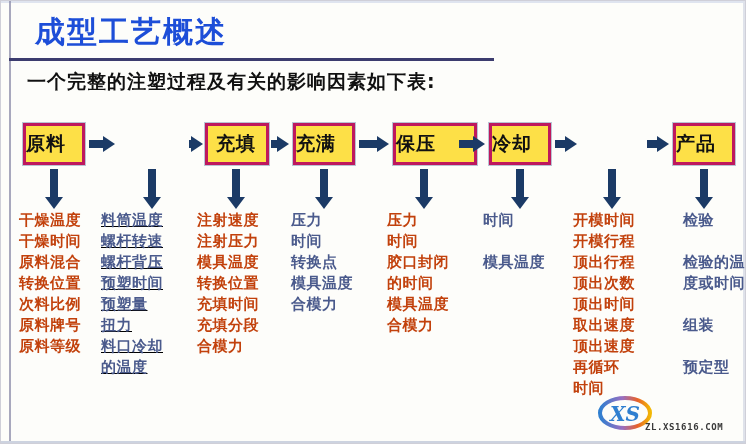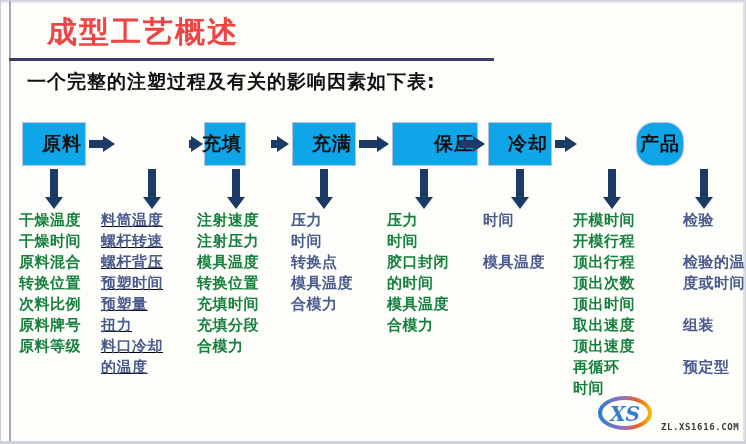--- a/index.html
+++ b/index.html
@@ -47,25 +47,25 @@
   .frame-right {
     position: absolute;
     right: 0; top: 0;
     width: 2px; height: 444px;
     background: #dfe2ea;
   }
 
   
   .title {
     position: absolute;
-    left: 46px;
+    left: 34px;
     top: 14px;
     font-size: 30px;
     font-weight: bold;
-    color: #ef4444;
+    color: #1d4ed8;
     letter-spacing: 2px;
     line-height: 1.1;
     white-space: nowrap;
     font-family: "DejaVu Serif", "Liberation Serif", serif;
   }
   .title-rule {
     position: absolute;
     left: 8px;
     top: 57px;
     width: 485px;
@@ -90,25 +90,25 @@
     left: 0;
     top: 122px;
     width: 746px;
     height: 46px;
   }
   .flow-box {
     position: absolute;
     top: 0;
     height: 42px;
     box-sizing: border-box;
-    border: 3px solid #0ea5e9;
-    background: #0ea5e9;
+    border: 3px solid #be185d;
+    background: #fde047;
     display: flex;
     align-items: center;
-    justify-content: flex-end;
+    justify-content: flex-start;
     box-shadow: 0 0 0 1px #b9c3d4;
   }
   .flow-box span {
     font-size: 19px;
     font-weight: bold;
     color: #111111;
     letter-spacing: 1px;
     white-space: nowrap;
     font-family: "DejaVu Sans", "Liberation Sans", sans-serif;
   }
@@ -164,21 +164,21 @@
   .col .item {
     font-size: 15px;
     font-weight: bold;
     line-height: 21px;
     white-space: nowrap;
     letter-spacing: .5px;
   }
   .col .item.gap {
     height: 21px;
   }
-  .col-dark .item { color: #15803d; }
+  .col-dark .item { color: #c2410c; }
   .col-blue .item { color: #4a5a8c; }
 
   
   .watermark {
     position: absolute;
     right: 8px;
     bottom: 4px;
     width: 140px;
     height: 48px;
   }
@@ -194,21 +194,21 @@
     font-size: 25px;
     font-weight: bold;
     color: #c0392b;
     letter-spacing: 0px;
     line-height: 27px;
     white-space: nowrap;
     opacity: .92;
   }
   .wm-url {
     position: absolute;
-    left: 64px;
+    left: 48px;
     top: 31px;
     font-size: 9px;
     font-weight: bold;
     color: #3a3a3a;
     letter-spacing: .6px;
     white-space: nowrap;
     font-family: "DejaVu Sans Mono", "Liberation Mono", monospace;
   }
 </style>
 </head>
@@ -238,21 +238,21 @@
         <div class="head" style="top: 28px;"></div>
       </div>
       <div class="arrow-right" style="left: 188px; width: 14px;">
         <div class="shaft" style="width: 2px;"></div>
         <div class="head" style="left: 2px;"></div>
       </div>
       <div class="arrow-down" style="left: 142px; top: 46px; height: 40px;">
         <div class="shaft" style="height: 28px;"></div>
         <div class="head" style="top: 28px;"></div>
       </div>
-      <div class="flow-box" style="left: 204px; width: 40px;">
+      <div class="flow-box" style="left: 204px; width: 64px; padding-left: 8px;">
         <span>充填</span>
       </div>
       <div class="arrow-right" style="left: 270px; width: 18px;">
         <div class="shaft" style="width: 6px;"></div>
         <div class="head" style="left: 6px;"></div>
       </div>
       <div class="arrow-down" style="left: 226px; top: 46px; height: 40px;">
         <div class="shaft" style="height: 28px;"></div>
         <div class="head" style="top: 28px;"></div>
       </div>
@@ -290,21 +290,21 @@
         <div class="head" style="top: 28px;"></div>
       </div>
       <div class="arrow-right" style="left: 646px; width: 22px;">
         <div class="shaft" style="width: 10px;"></div>
         <div class="head" style="left: 10px;"></div>
       </div>
       <div class="arrow-down" style="left: 602px; top: 46px; height: 40px;">
         <div class="shaft" style="height: 28px;"></div>
         <div class="head" style="top: 28px;"></div>
       </div>
-      <div class="flow-box" style="left: 636px; width: 46px; border-radius: 17px;">
+      <div class="flow-box" style="left: 672px; width: 62px;">
         <span>产品</span>
       </div>
       <div class="arrow-down" style="left: 694px; top: 46px; height: 40px;">
         <div class="shaft" style="height: 28px;"></div>
         <div class="head" style="top: 28px;"></div>
       </div>
     </div>
 
   <div id="columns-layer">
       <div class="col col-dark" style="left: 18px;">

